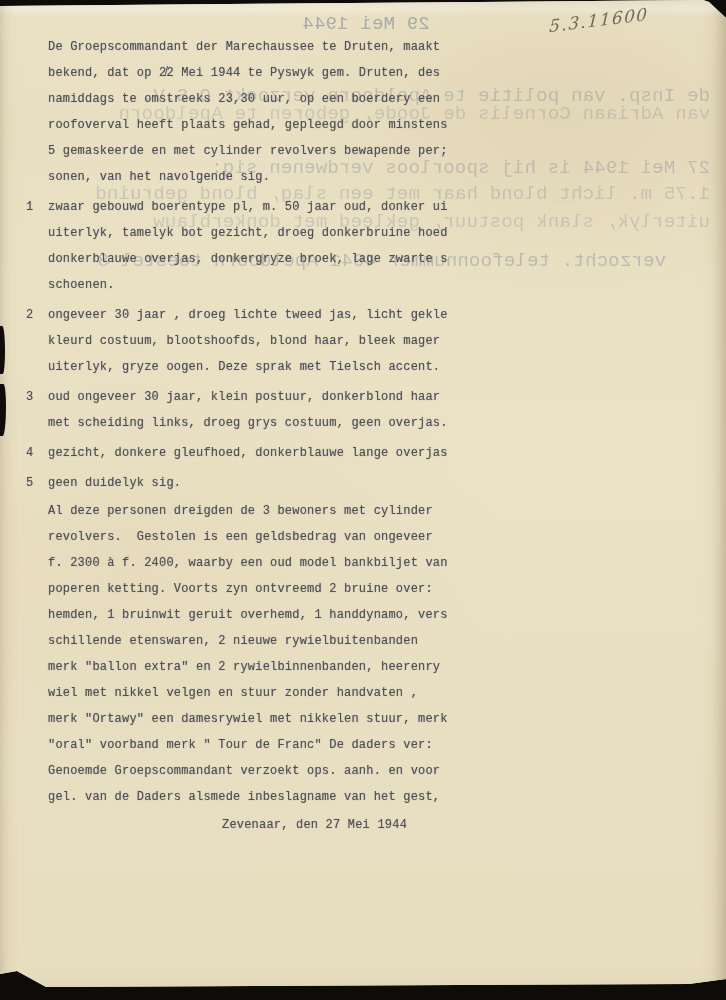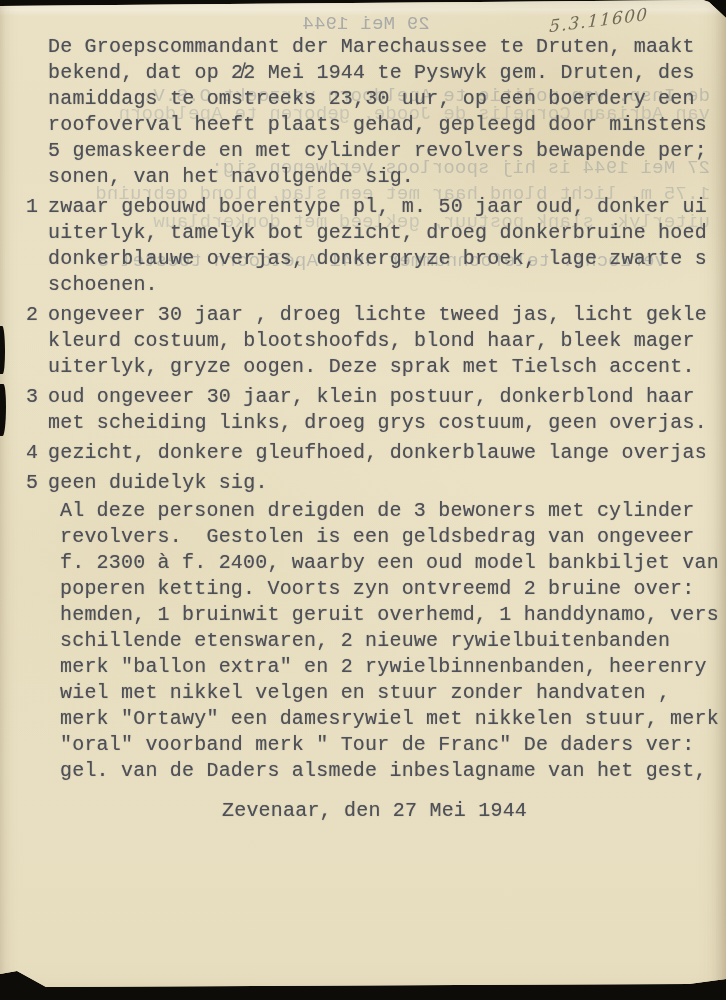--- a/index.html
+++ b/index.html
@@ -59,34 +59,34 @@
     letter-spacing: 1.5px;
     color: #6f6957;
     transform: rotate(-7deg) skewX(-10deg);
   }
 
   .doc {
     position: absolute;
     top: 0; left: 0; right: 0;
     padding: 34px 12px 0 48px;
     color: #4e5057;
-    font-size: 20px;
+    font-size: 12px;
     line-height: 26px;
     letter-spacing: 0.2px;
     text-shadow: 0 0 1px rgba(78,80,87,0.55);
   }
   .line { white-space: pre; }
   .item { position: relative; margin-top: 4px; }
   .item-num {
     position: absolute;
     left: -22px; top: 0;
     width: 20px;
   }
-  .closing { margin-top: 2px; margin-left: 12px; }
-  .dateline { margin-top: 14px; padding-left: 174px; white-space: pre; }
+  .closing { margin-top: 2px; }
+  .dateline { margin-top: 2px; padding-left: 174px; white-space: pre; }
 </style>
 </head>
 <body>
 
 <div class="scan">
   <div class="paper">
 
     <div class="ghost g1">29 Mei 1944</div>
     <div class="ghost g2">de Insp. van politie te Apeldoorn verzoekt O.S.V.</div>
     <div class="ghost g3">van Adriaan Cornelis de Joode, geboren te Apeldoorn</div>
@@ -143,20 +143,21 @@
         <div class="line">Al deze personen dreigden de 3 bewoners met cylinder</div>
         <div class="line">revolvers.  Gestolen is een geldsbedrag van ongeveer</div>
         <div class="line">f. 2300 à f. 2400, waarby een oud model bankbiljet van</div>
         <div class="line">poperen ketting. Voorts zyn ontvreemd 2 bruine over:</div>
         <div class="line">hemden, 1 bruinwit geruit overhemd, 1 handdynamo, vers</div>
         <div class="line">schillende etenswaren, 2 nieuwe rywielbuitenbanden</div>
         <div class="line">merk "ballon extra" en 2 rywielbinnenbanden, heerenry</div>
         <div class="line">wiel met nikkel velgen en stuur zonder handvaten ,</div>
         <div class="line">merk "Ortawy" een damesrywiel met nikkelen stuur, merk</div>
         <div class="line">"oral" voorband merk " Tour de Franc" De daders ver:</div>
+        <div class="line">Genoemde Groepscommandant verzoekt ops. aanh. en voor</div>
         <div class="line">gel. van de Daders alsmede inbeslagname van het gest,</div>
       </div>
 
       <div class="dateline">Zevenaar, den 27 Mei 1944</div>
     </div>
 
     <div class="edge-sliver sliver-1"></div>
     <div class="edge-sliver sliver-2"></div>
   </div>
 </div>

